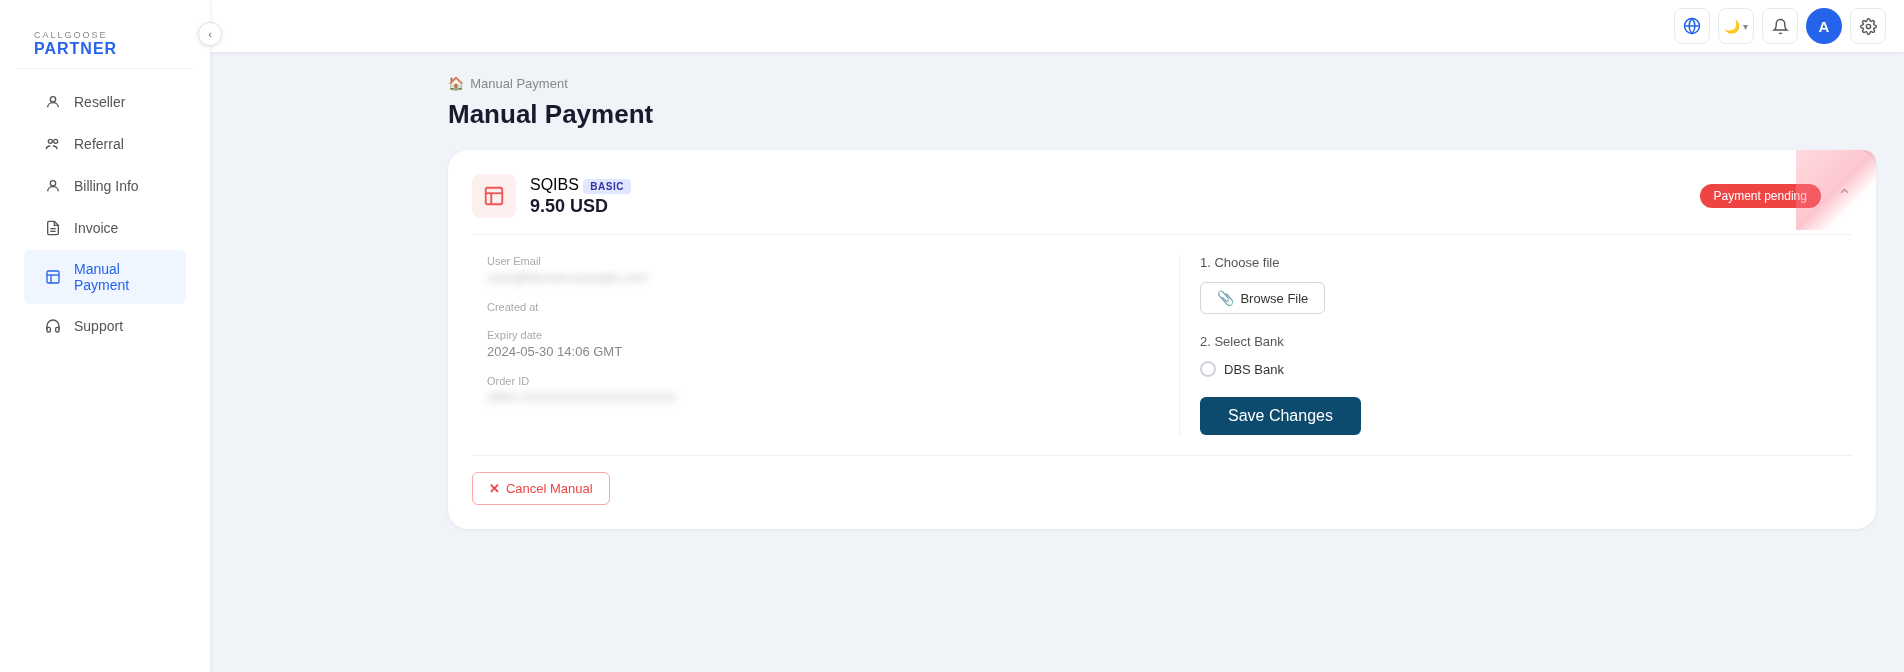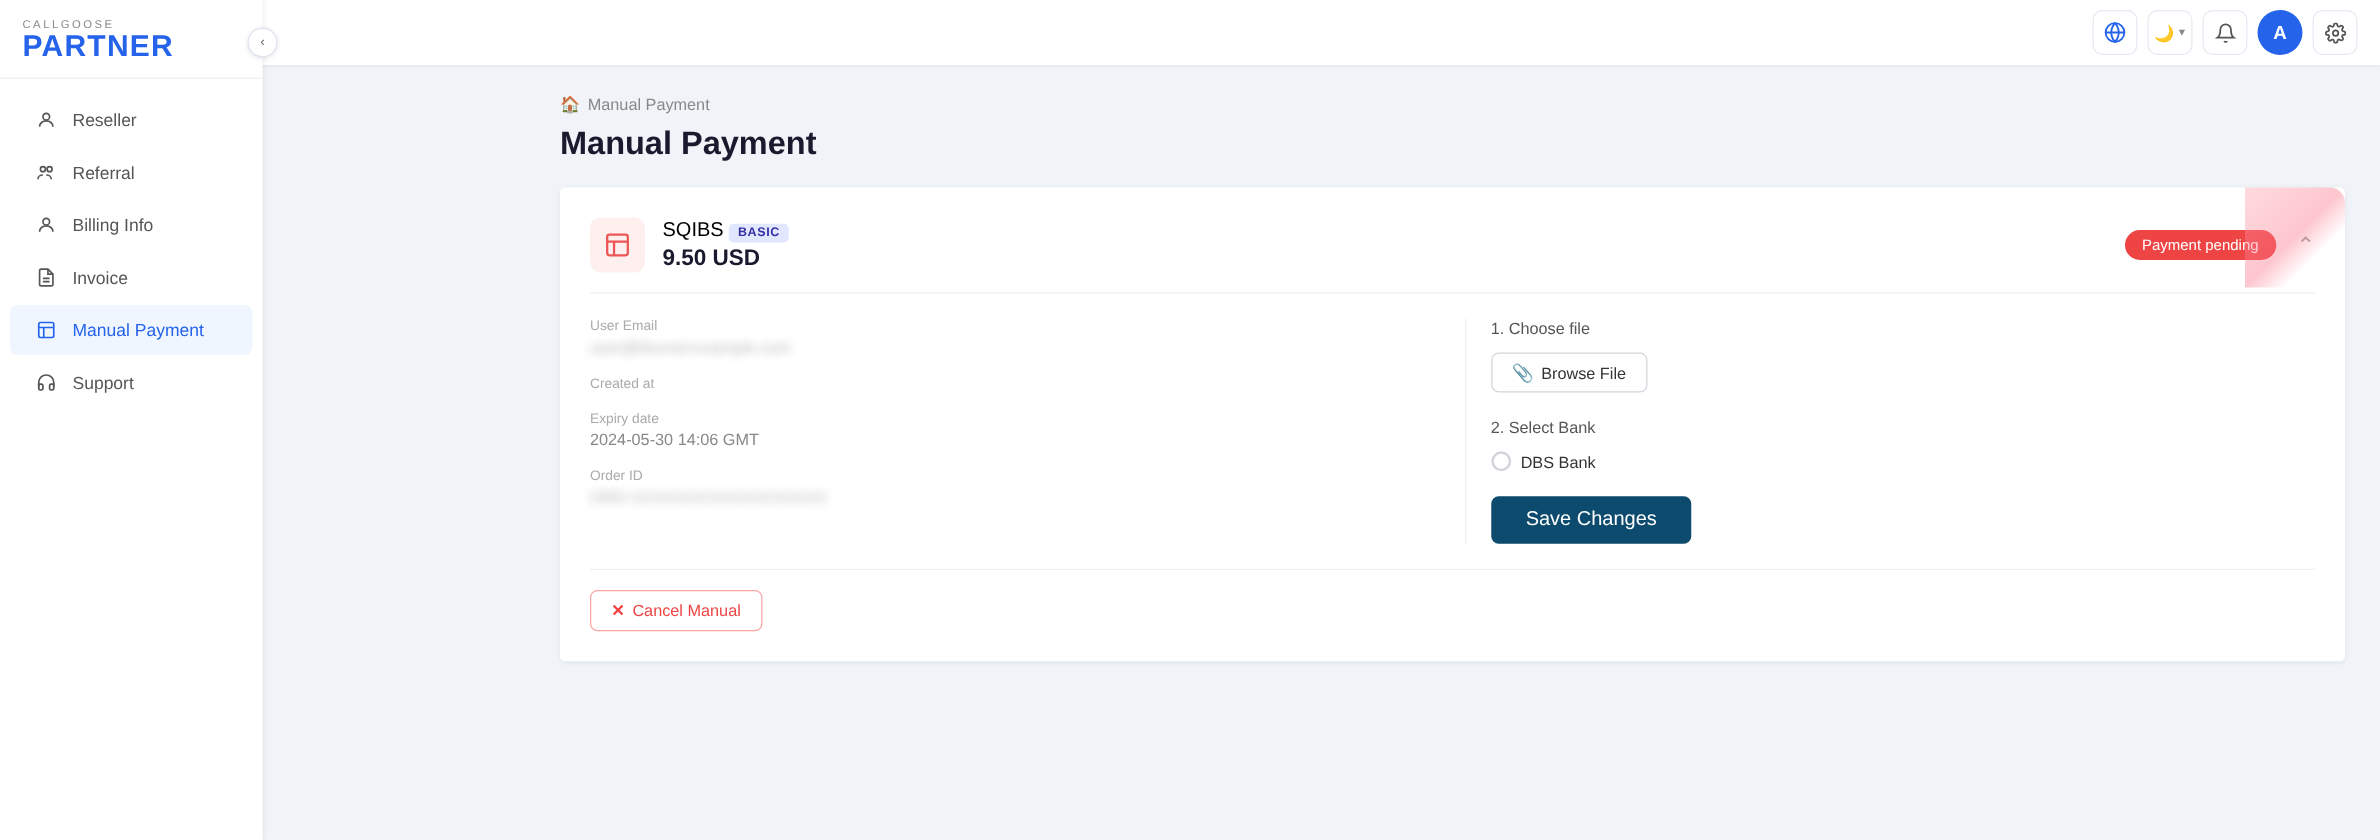--- a/index.html
+++ b/index.html
@@ -5,36 +5,36 @@
     * { box-sizing: border-box; margin: 0; padding: 0; }
     body { font-family: -apple-system, BlinkMacSystemFont, 'Segoe UI', sans-serif; background: #f0f4f8; display: flex; height: 672px; overflow: hidden; }
 
     
     .sidebar {
       width: 210px;
       min-width: 210px;
       background: #fff;
       display: flex;
       flex-direction: column;
-      padding: 0;
+      padding: 16px;
       box-shadow: 1px 0 4px rgba(0,0,0,0.06);
       z-index: 10;
     }
     .sidebar-logo {
       padding: 14px 18px 10px 18px;
       border-bottom: 1px solid #f0f0f0;
     }
     .sidebar-logo .callgoose {
       font-size: 9px;
       letter-spacing: 2px;
       color: #888;
       text-transform: uppercase;
     }
     .sidebar-logo .partner {
-      font-size: 24px;
+      font-size: 16px;
       font-weight: 700;
       color: #2563eb;
       letter-spacing: 1px;
       text-transform: uppercase;
     }
     .sidebar-nav {
       display: flex;
       flex-direction: column;
       padding: 12px 0;
       flex: 1;
@@ -152,21 +152,21 @@
     .page-title {
       font-size: 26px;
       font-weight: 700;
       color: #1a1a2e;
       margin-bottom: 20px;
     }
 
     
     .card {
       background: #fff;
-      border-radius: 4px;
+      border-radius: 20px;
       padding: 24px;
       box-shadow: 0 1px 4px rgba(0,0,0,0.06);
       position: relative;
     }
     .card-header {
       display: flex;
       align-items: center;
       justify-content: space-between;
       margin-bottom: 20px;
       padding-bottom: 16px;
@@ -221,20 +221,21 @@
       margin-left: 8px;
     }
 
     
     .card-body {
       display: flex;
       gap: 40px;
     }
     .left-col {
       flex: 1;
+      margin-left: 15px;
     }
     .right-col {
       flex: 1;
       padding-left: 20px;
       border-left: 1px solid #f0f0f0;
     }
     .field-group {
       margin-bottom: 16px;
     }
     .field-label {

